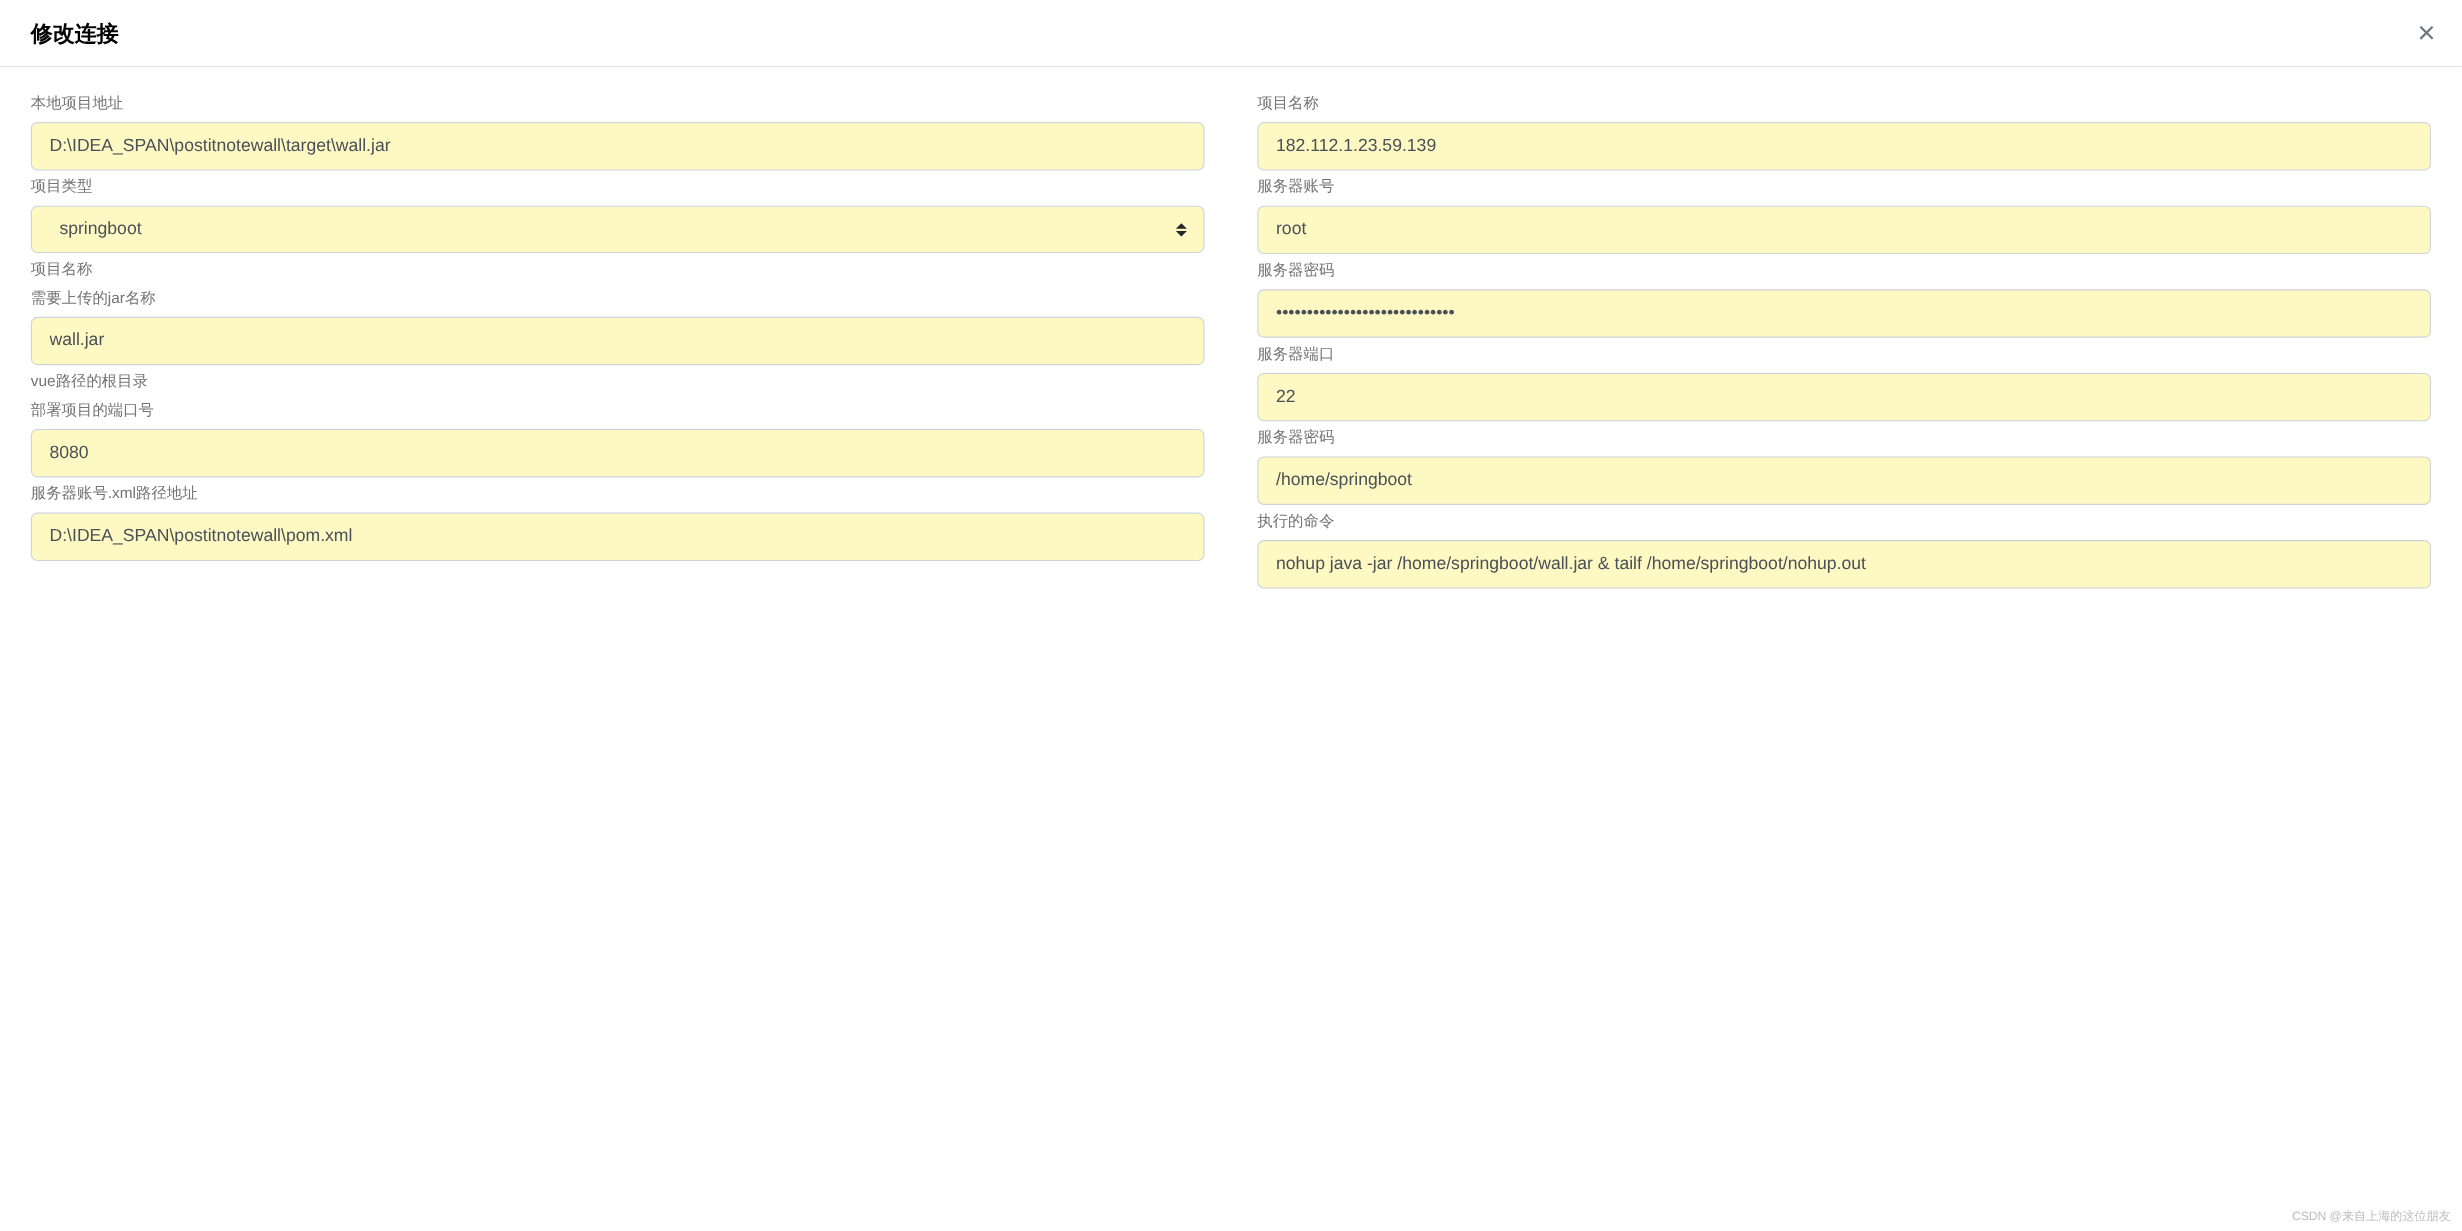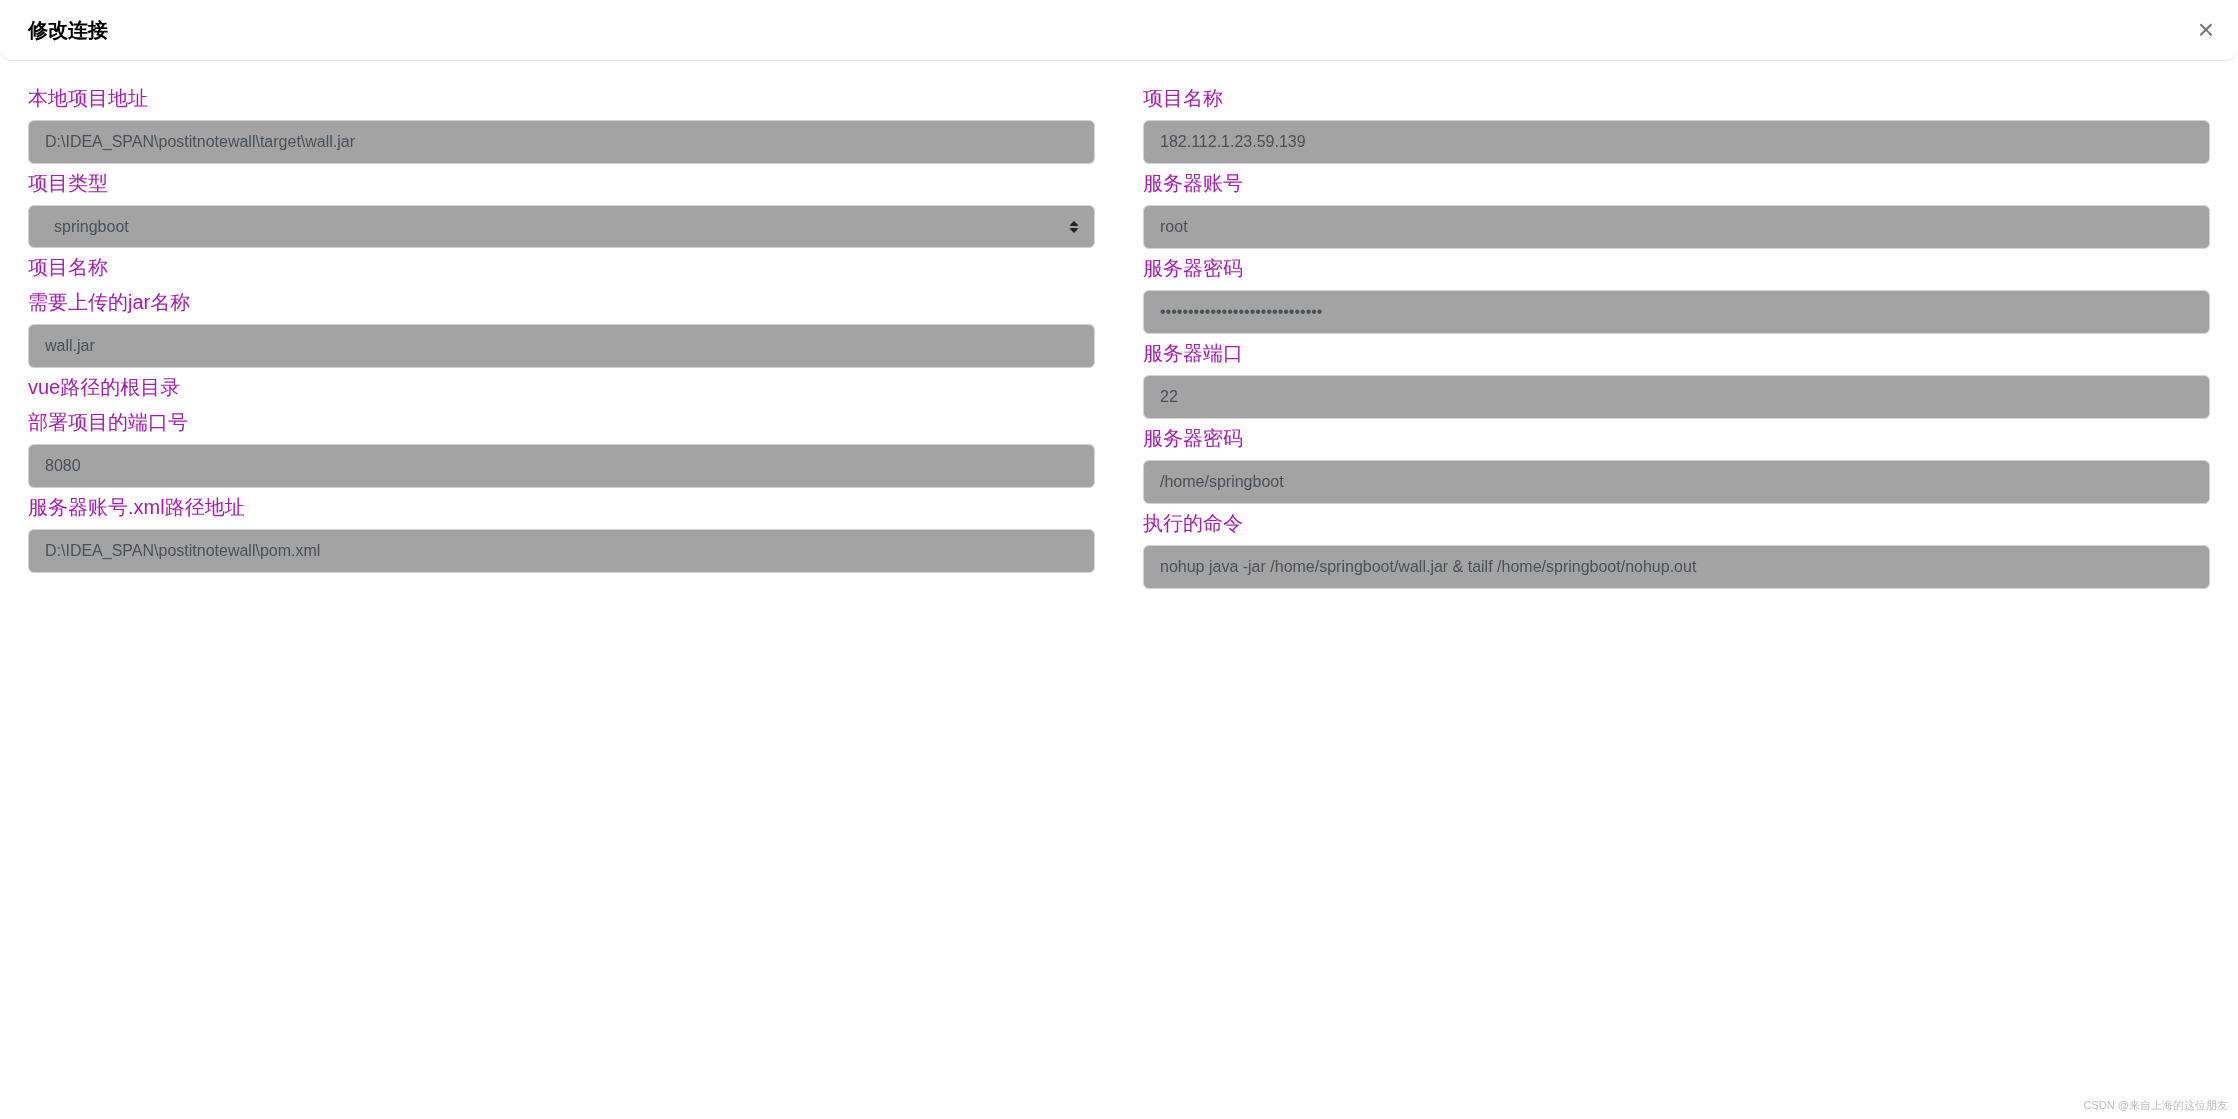--- a/index.html
+++ b/index.html
@@ -1,19 +1,18 @@
 <!DOCTYPE html>
 <html><head>
   <meta charset="utf-8">
   <style>
     * {
       box-sizing: border-box;
       margin: 0;
       padding: 0;
-      border-radius: 13px;
     }
     body {
       font-family: -apple-system, BlinkMacSystemFont, "Segoe UI", "Microsoft YaHei", sans-serif;
       background: #fff;
       color: #212529;
     }
     .modal-header {
       display: flex;
       justify-content: space-between;
       align-items: center;
@@ -43,34 +42,34 @@
       gap: 48px;
     }
     .form-col {
       flex: 1;
     }
     .form-group {
       margin-bottom: 0;
     }
     .form-label {
       display: block;
-      font-size: 20px;
-      color: #a21caf;
+      font-size: 14px;
+      color: #737373;
       margin-bottom: 8px;
       margin-top: 6px;
     }
     .form-group:first-child .form-label {
       margin-top: 0;
     }
     .form-control {
       width: 100%;
       padding: 12px 16px;
       font-size: 16px;
       color: #495057;
-      background: #a3a3a3;
+      background: #fef9c3;
       border: 1px solid #ced4da;
       border-radius: 6px;
       outline: none;
       font-family: inherit;
     }
     .form-control::placeholder {
       color: #6c757d;
     }
     .select-wrapper {
       position: relative;

